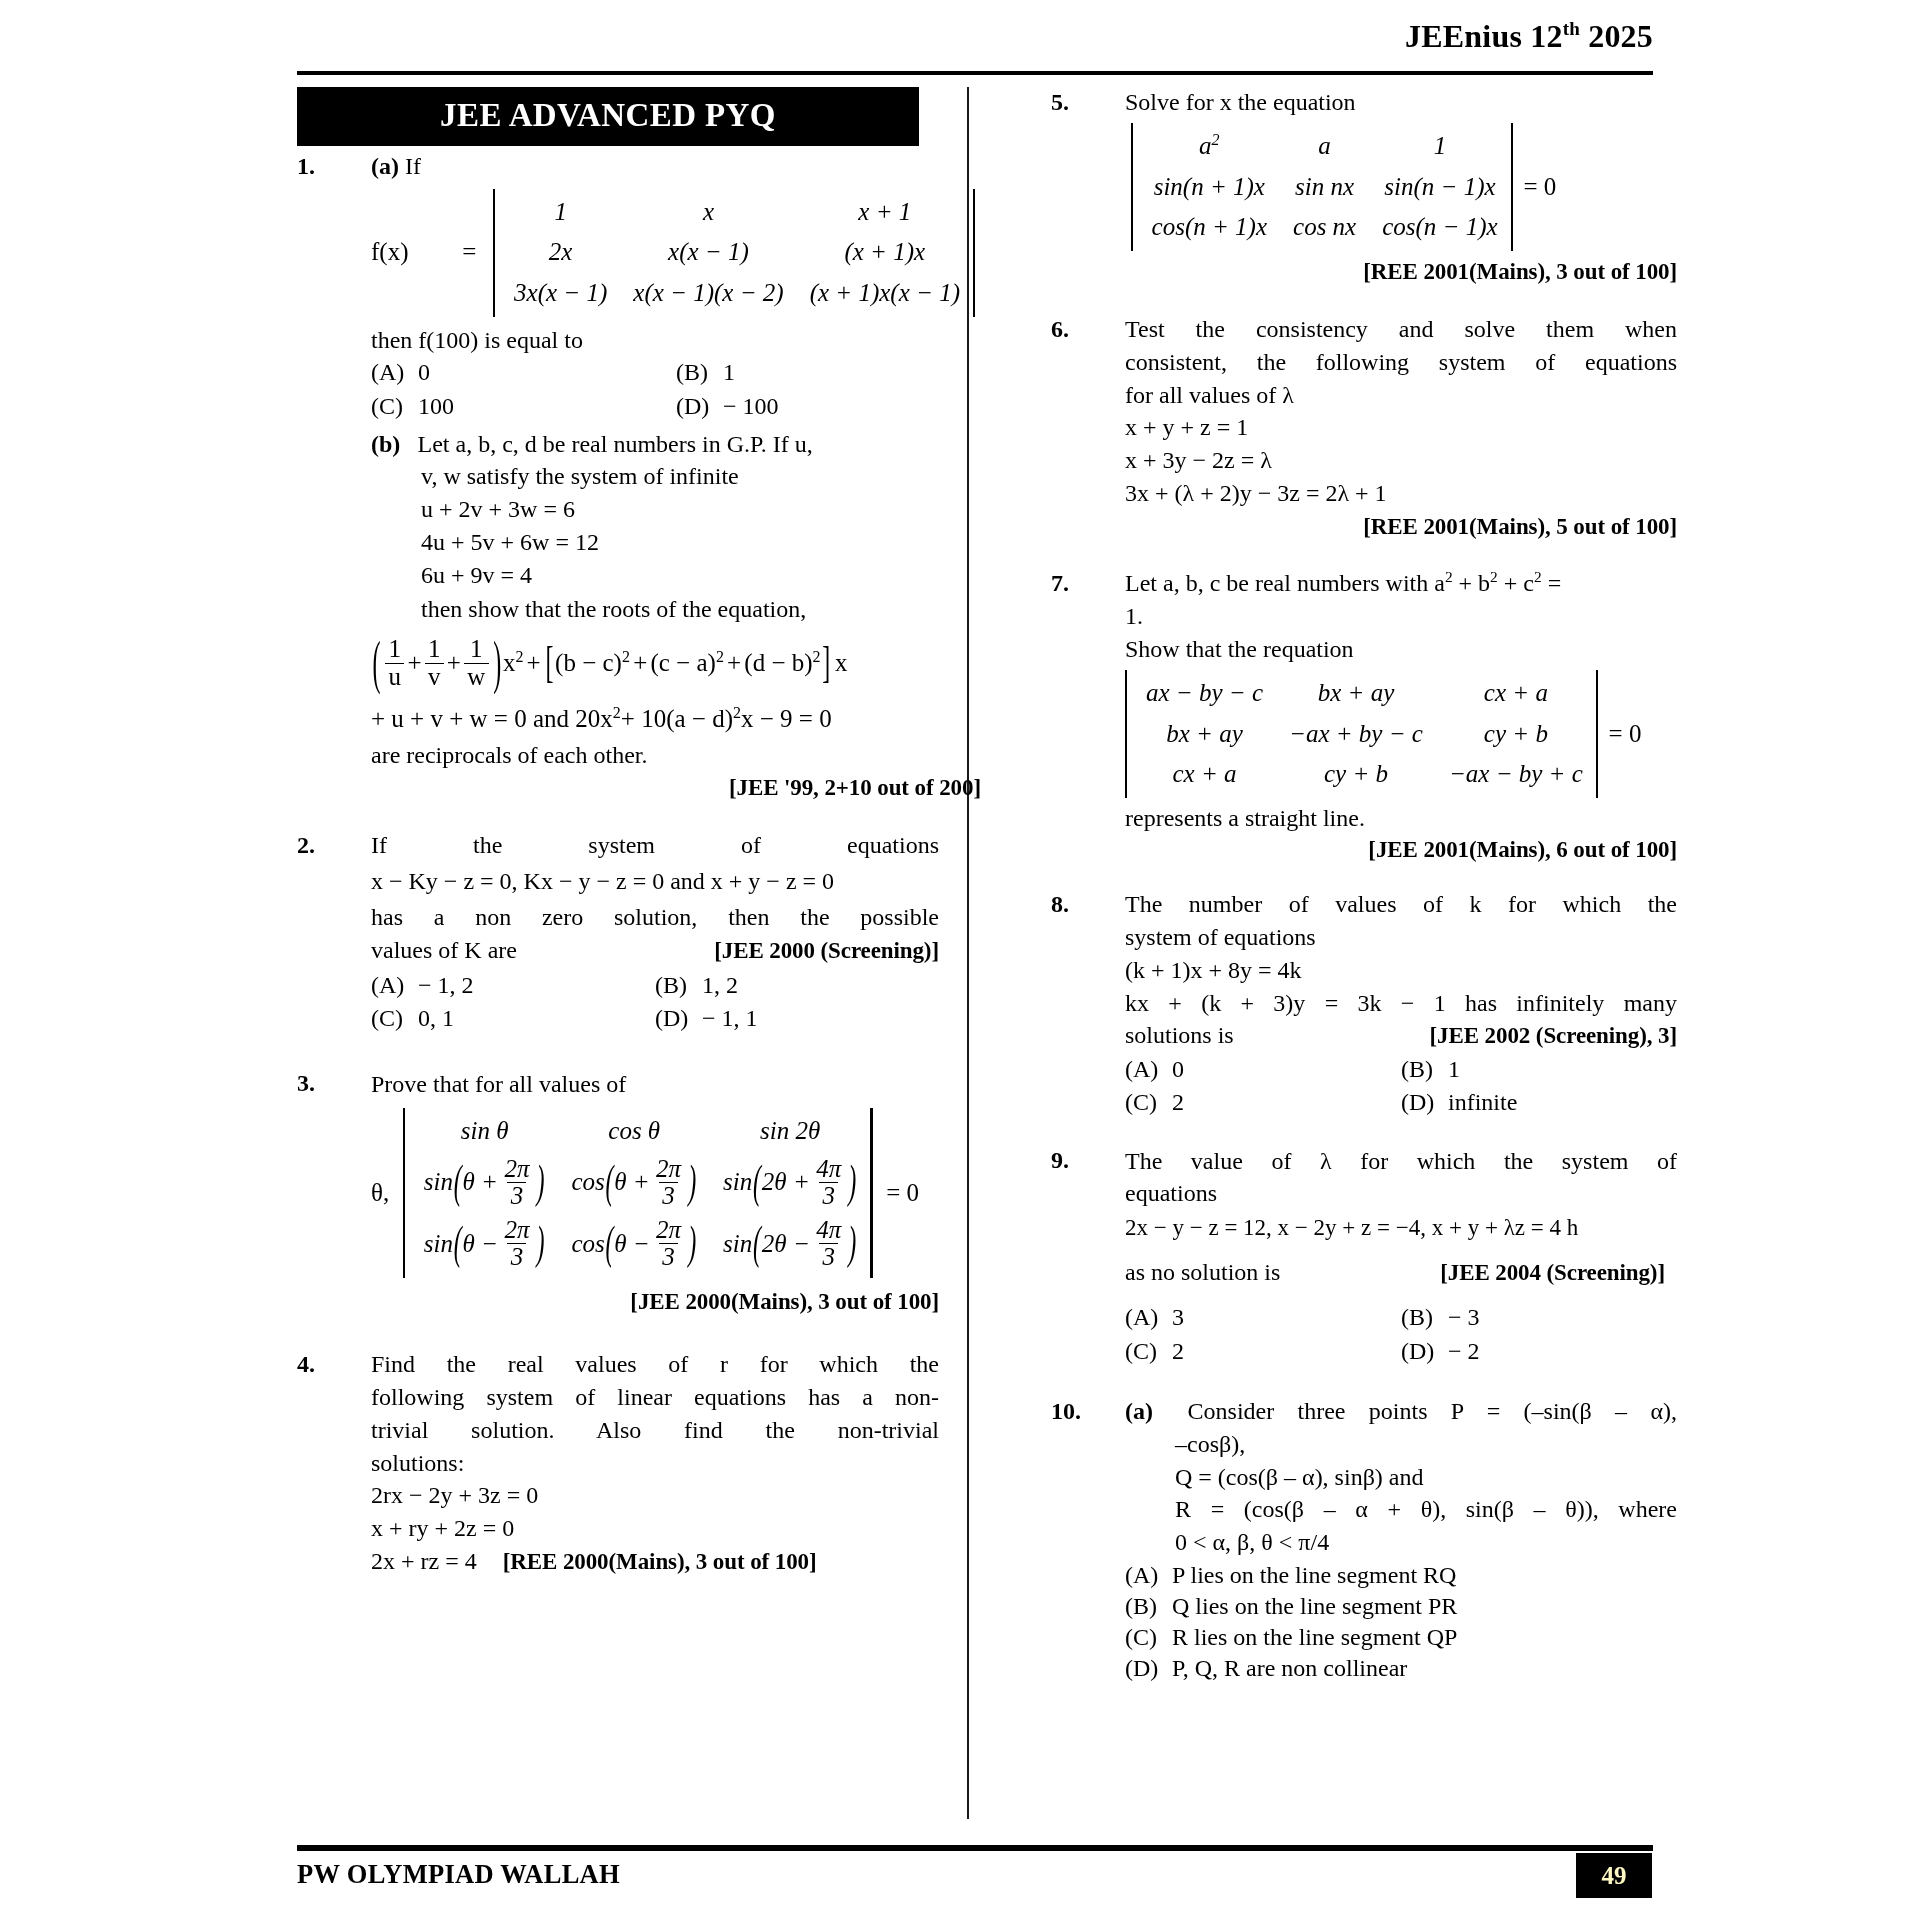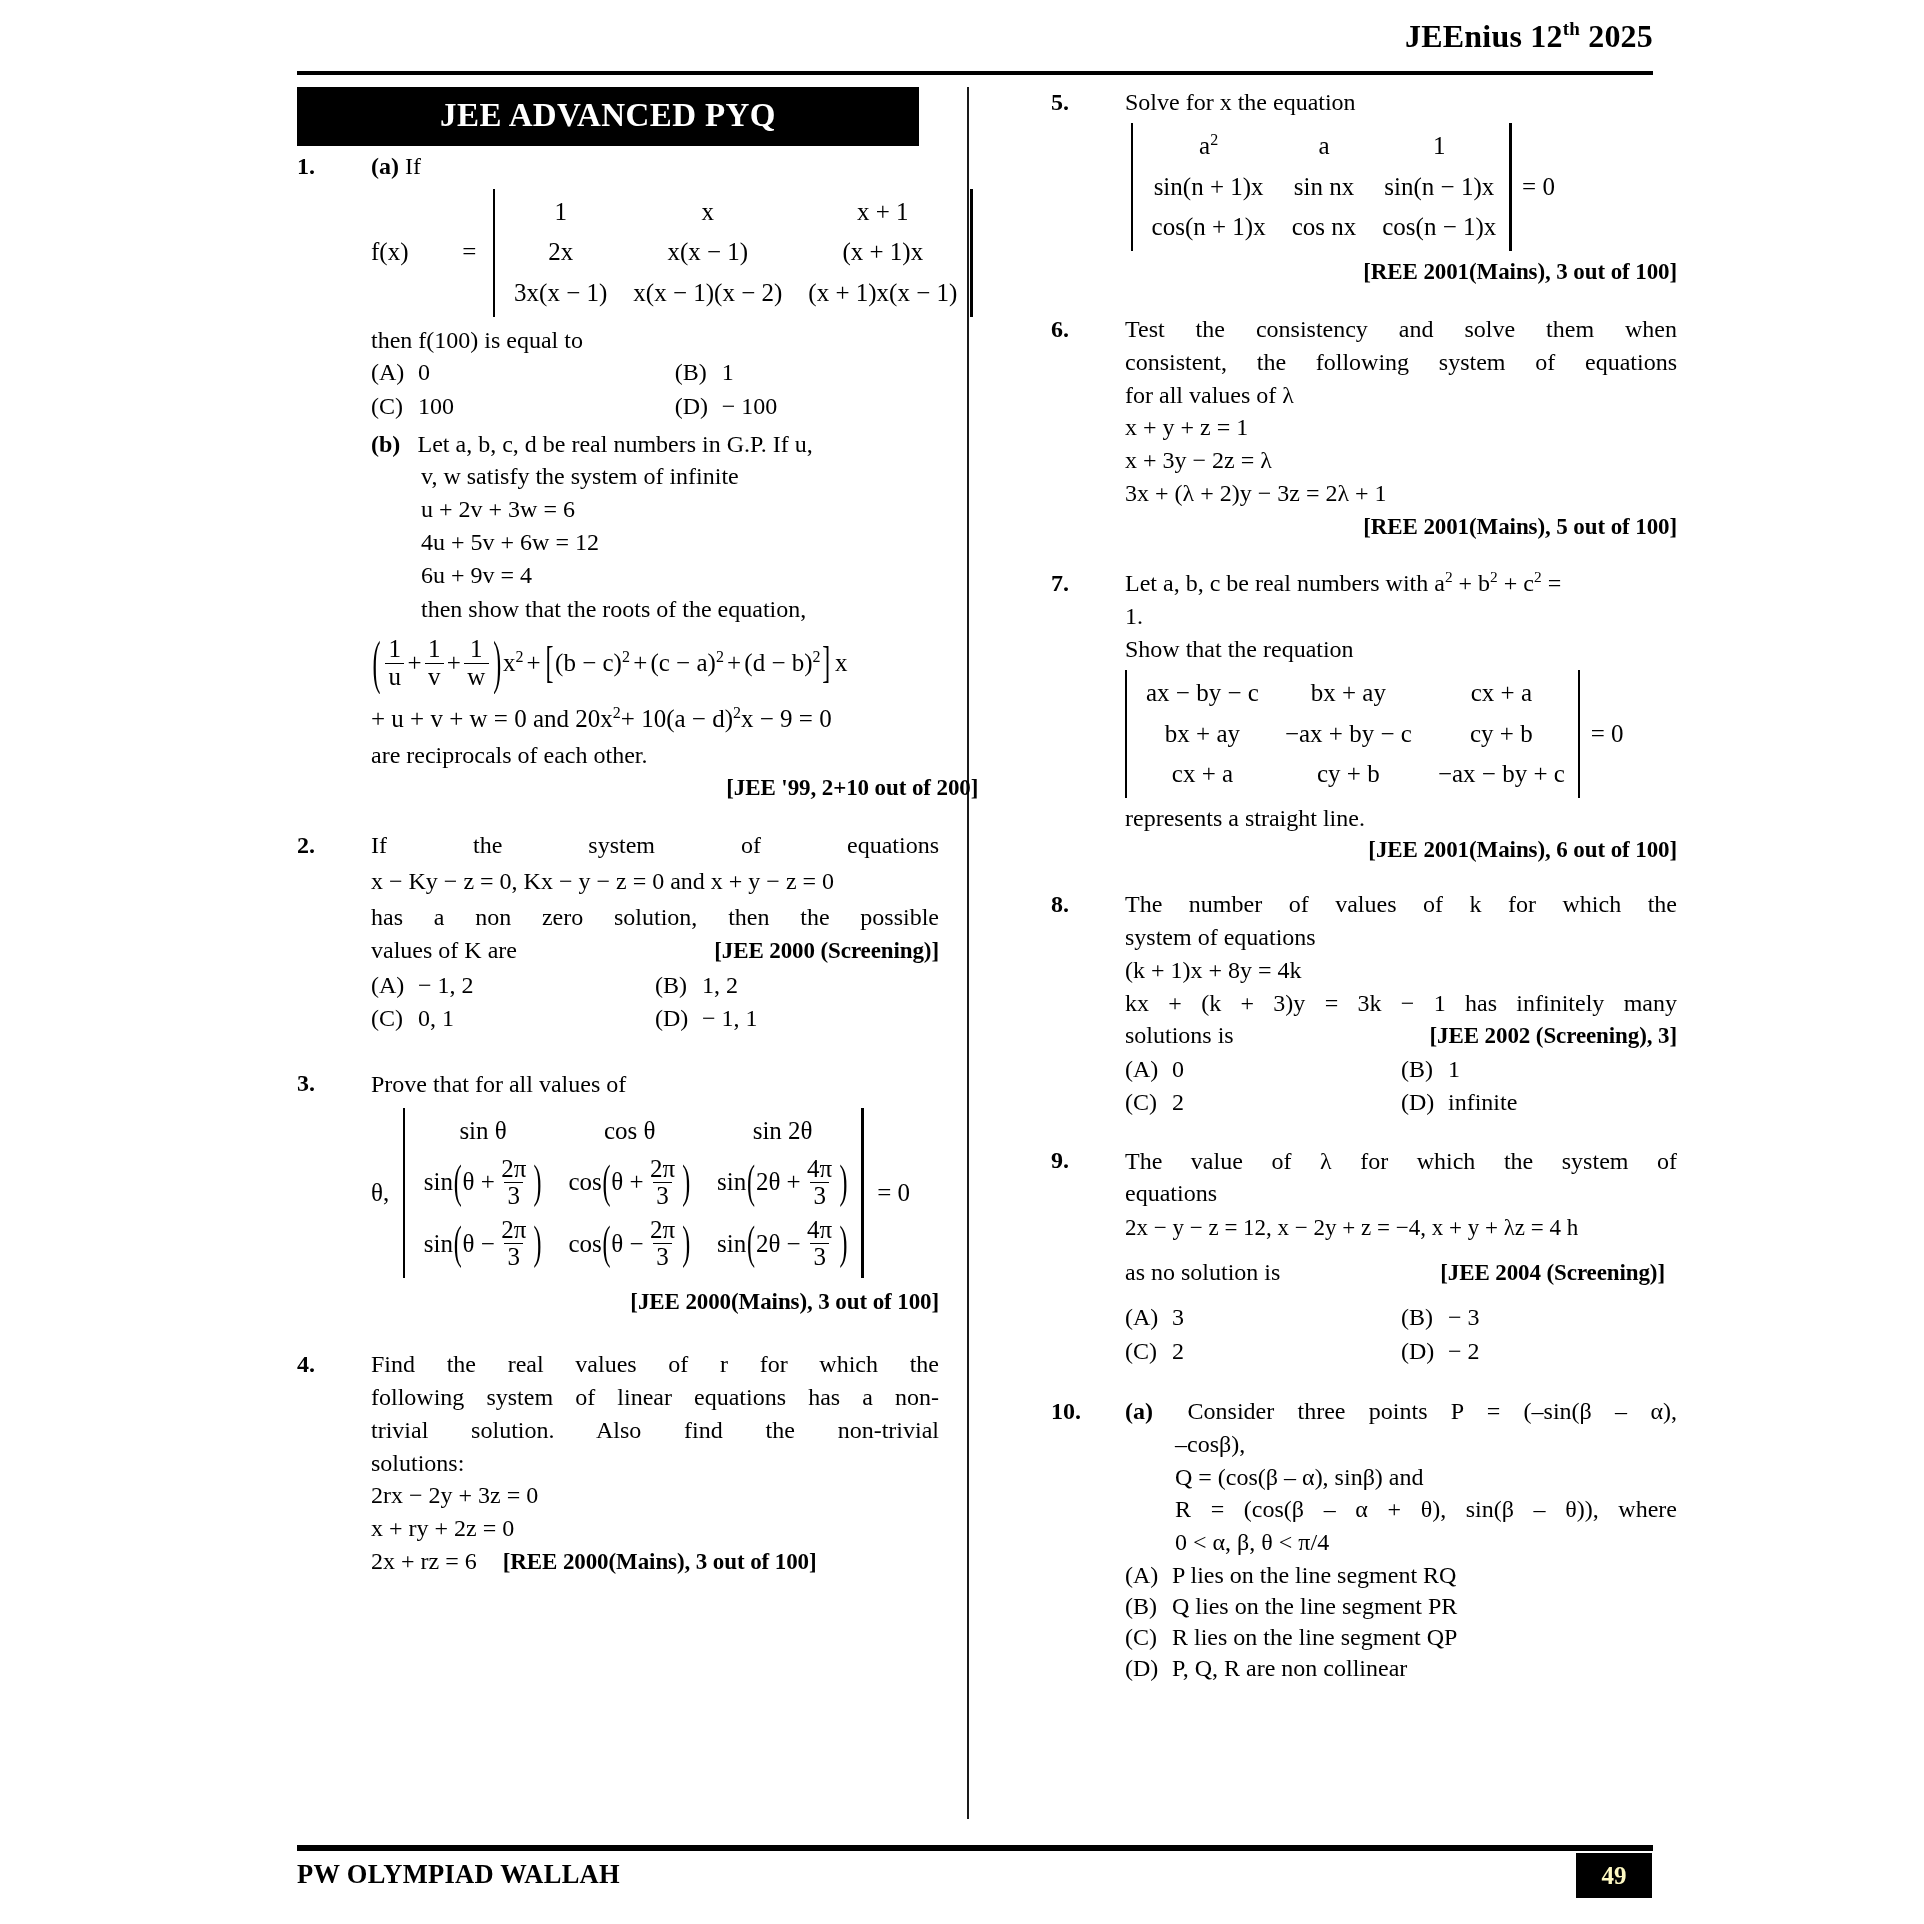--- a/index.html
+++ b/index.html
@@ -145,21 +145,21 @@
     background: #000;
     align-self: stretch;
     margin: 0 5.6px;
   }
   .det-grid {
     display: grid;
     align-items: center;
     justify-items: center;
     padding: 3.2px 0;
   }
-  .det-grid > div { padding: 4px 13px; white-space: nowrap; }
+  .det-grid > div { padding: 4px 13px; white-space: nowrap; font-style: italic; }
 
   
   .frac {
     display: inline-flex;
     flex-direction: column;
     align-items: center;
     vertical-align: middle;
     margin: 0 3.2px;
     line-height: 1.05;
   }
@@ -429,21 +429,21 @@
     <div class="q" style="margin-top:32px;">
       <div class="q-num">4.</div>
       <div class="q-body">
         <div class="para just">Find the real values of r for which the</div>
         <div class="para just">following system of linear equations has a non-</div>
         <div class="para just">trivial solution. Also find the non-trivial</div>
         <div class="para">solutions:</div>
         <div class="para">2rx − 2y + 3z = 0</div>
         <div class="para">x + ry + 2z = 0</div>
         <div class="para" style="display:flex;align-items:baseline;">
-          <span>2x + rz = 6</span>
+          <span>2x + rz = 4</span>
           <span class="cite" style="margin:0 0 0 26px;">[REE 2000(Mains), 3 out of 100]</span>
         </div>
       </div>
     </div>
 
   </div>
 
   <div class="col col-right">
 
     <div class="q" style="margin-top:0;">

